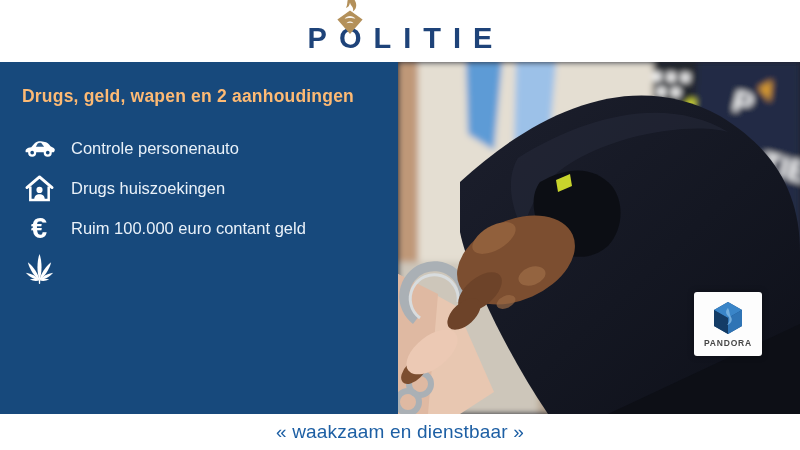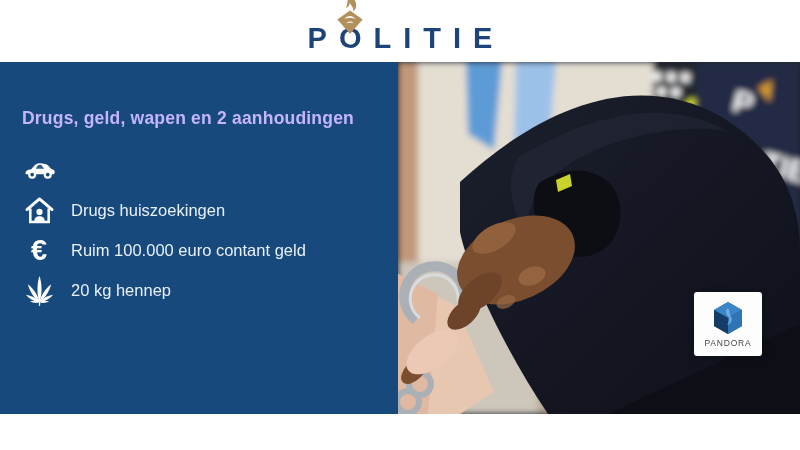--- a/index.html
+++ b/index.html
@@ -12,38 +12,38 @@
   .logo { position:relative; display:flex; align-items:flex-end; padding-bottom:9px; }
   .logo-letter { font-size:29px; font-weight:bold; color:#1e4379; line-height:1;
                  margin:0 6px; letter-spacing:0; }
   .logo-o-wrap { position:relative; display:inline-block; }
   .flame-svg { position:absolute; left:50%; transform:translateX(-50%); bottom:16px;
                width:36px; height:42px; }
 
   
   .panel { position:absolute; left:0; top:62px; width:398px; height:352px;
            background:#17497c; padding:24px 20px 0 22px; }
-  .panel-title { color:#c4b5fd; font-size:17.5px; font-weight:bold; letter-spacing:0.2px;
-                 margin-bottom:24px;margin-top:22px; }
+  .panel-title { color:#fdba74; font-size:17.5px; font-weight:bold; letter-spacing:0.2px;
+                 margin-bottom:24px; }
   .fact-list { list-style:none; display:flex; flex-direction:column; gap:6px; }
   .fact-item { display:flex; align-items:center; gap:15px; min-height:31px;
                color:#e9f1f9; font-size:16.5px; line-height:1.25; max-width:352px; }
   .ic { width:34px; height:34px; flex:0 0 34px; display:flex; align-items:center;
         justify-content:center; }
   .euro-glyph { font-size:29px; font-weight:bold; color:#ffffff; line-height:1; }
 
   
   .photo { position:absolute; left:398px; top:62px; width:402px; height:352px;
            overflow:hidden; background:#20242f; }
   .photo-svg { display:block; width:402px; height:352px; }
   .pandora-badge { position:absolute; left:296px; top:230px; width:68px; height:64px;
                    background:#fdfdfd; border-radius:3px; display:flex; flex-direction:column;
                    align-items:center; justify-content:center; gap:2px;
                    box-shadow:0 0 6px rgba(0,0,0,0.35); }
-  .pandora-label { font-size:8.5px; font-weight:400; letter-spacing:0.8px; color:#474747; }
+  .pandora-label { font-size:8.5px; font-weight:700; letter-spacing:0.8px; color:#474747; }
 
   
   .footer { position:absolute; left:0; top:414px; width:800px; height:36px; background:#ffffff;
             display:flex; align-items:center; justify-content:center; }
   .motto { color:#1d5fa4; font-size:19px; font-weight:500; letter-spacing:0.2px; }
 </style>
 </head>
 <body>
 
 <div class="canvas">
@@ -82,20 +82,21 @@
           <svg viewBox="0 0 36 22" width="33" height="21">
             <path d="M3,15 C2,12 4.5,10 9,9.5 L12.5,5.5 C14,3.5 16.5,3 19.5,3 L24,4
                      C26.5,4.5 28.5,6.5 30,8.5 L33.5,10.5 C35.3,11.5 35,14 33.5,15 Z" fill="#ffffff"></path>
             <circle cx="10" cy="15.5" r="4.4" fill="#ffffff"></circle>
             <circle cx="10" cy="15.5" r="2" fill="#17497c"></circle>
             <circle cx="27" cy="15.5" r="4.4" fill="#ffffff"></circle>
             <circle cx="27" cy="15.5" r="2" fill="#17497c"></circle>
             <path d="M14,9 L16,5.5 C17,4.5 19,4.5 20,5 L23,9 Z" fill="#17497c" opacity="0.9"></path>
           </svg>
         </span>
+        <span>Controle personenauto</span>
       </li>
 
       <li class="fact-item">
         <span class="ic">
           <svg viewBox="0 0 32 30" width="31" height="29">
             <path d="M3,14 L16,3 L29,14" fill="none" stroke="#ffffff" stroke-width="3" stroke-linecap="round" stroke-linejoin="round"></path>
             <path d="M6.5,13 V27 H25.5 V13" fill="none" stroke="#ffffff" stroke-width="2.6"></path>
             <circle cx="16" cy="16.5" r="3.2" fill="#ffffff"></circle>
             <path d="M10.5,27 C10.5,22.5 12.8,21 16,21 C19.2,21 21.5,22.5 21.5,27 Z" fill="#ffffff"></path>
           </svg>
@@ -118,21 +119,20 @@
               <path d="M17,29 C14.5,23 14.5,14 17,7 C19.5,14 19.5,23 17,29 Z" transform="rotate(33 17 29)"></path>
               <path d="M17,29 C14.5,23 14.5,14 17,7 C19.5,14 19.5,23 17,29 Z" transform="rotate(-33 17 29)"></path>
               <path d="M17,29 C15,25 15,18.5 17,13 C19,18.5 19,25 17,29 Z" transform="rotate(62 17 29)"></path>
               <path d="M17,29 C15,25 15,18.5 17,13 C19,18.5 19,25 17,29 Z" transform="rotate(-62 17 29)"></path>
               <path d="M17,29 C15.6,26.5 15.6,22.5 17,19 C18.4,22.5 18.4,26.5 17,29 Z" transform="rotate(86 17 29)"></path>
               <path d="M17,29 C15.6,26.5 15.6,22.5 17,19 C18.4,22.5 18.4,26.5 17,29 Z" transform="rotate(-86 17 29)"></path>
               <rect x="16.3" y="28" width="1.4" height="5" rx="0.7"></rect>
             </g>
           </svg>
         </span>
-        <span>20 kg hennep</span>
       </li>
 
 
 
     </ul>
   </div>
 
   <div class="photo">
     <svg class="photo-svg" viewBox="0 0 402 352">
       <defs>
@@ -212,14 +212,17 @@
         <polygon points="18,2 32,10 32,26 18,34 4,26 4,10" fill="#1b4f85"></polygon>
         <polygon points="18,2 32,10 18,18 4,10" fill="#3a85c8"></polygon>
         <polygon points="18,18 32,10 32,26 18,34" fill="#2f74b5"></polygon>
         <polygon points="18,18 4,10 4,26 18,34" fill="#143c66"></polygon>
         <path d="M18,8 C15,11 16,14 18,16 C20,18 20,22 17,25 C21,24 23,20 21,17 C19,14 20,11 18,8 Z" fill="#7ab3e0" opacity="0.9"></path>
       </svg>
       <span class="pandora-label">PANDORA</span>
     </div>
   </div>
 
+  <div class="footer">
+    <span class="motto">« waakzaam en dienstbaar »</span>
+  </div>
 
 </div>
 
 </body></html>

